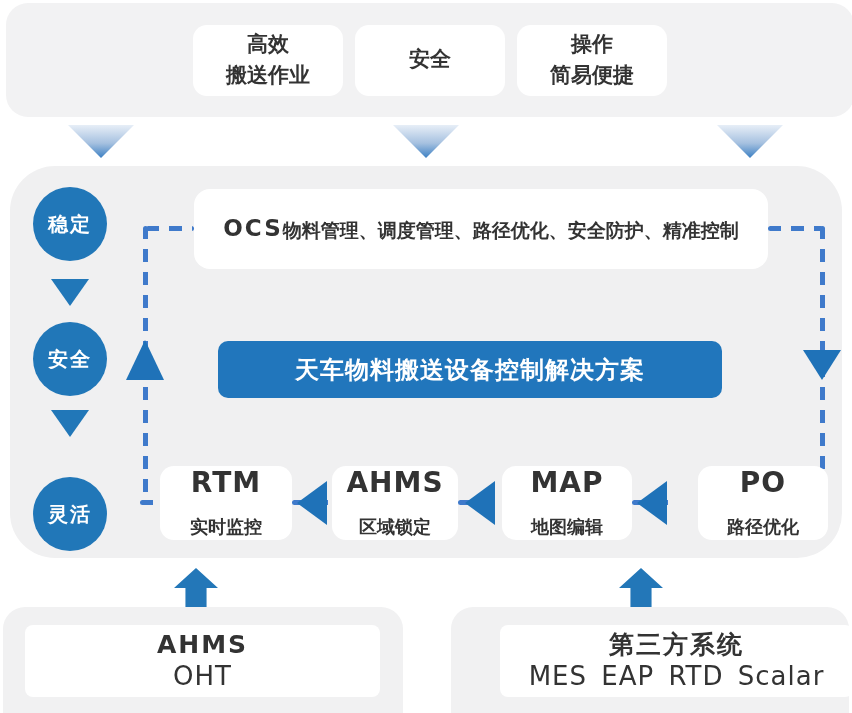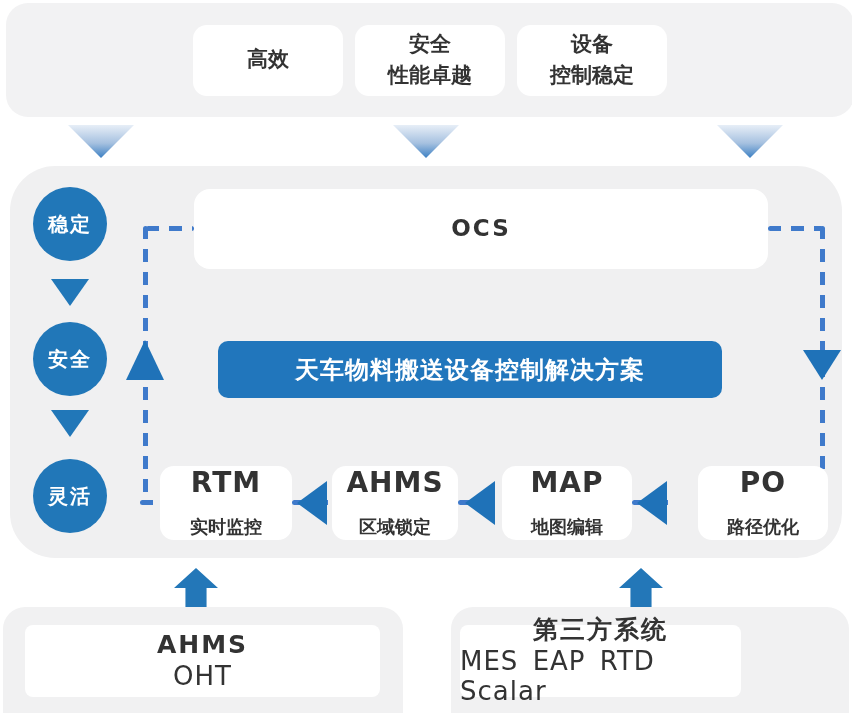--- a/index.html
+++ b/index.html
@@ -17,21 +17,21 @@
               clip-path:polygon(0 0,100% 0,50% 100%);}
   .ga1{left:68px}.ga2{left:393px}.ga3{left:717px}
 
   
   .main-panel{position:absolute;left:10px;top:166px;width:832px;height:392px;
               background:#f0f0f1;border-radius:45px;}
 
   .circle{position:absolute;left:33px;width:74px;height:74px;border-radius:50%;background:#2177b8;
           color:#fff;font-size:20px;font-weight:bold;display:flex;align-items:center;
           justify-content:center;letter-spacing:2px;}
-  .c1{top:187px}.c2{top:322px}.c3{top:459px}
+  .c1{top:187px}.c2{top:322px}.c3{top:477px}
   .circle-arrow{position:absolute;left:51px;width:38px;height:27px;background:#2177b8;
                 clip-path:polygon(0 0,100% 0,50% 100%);}
   .ca1{top:279px}.ca2{top:410px}
 
   .ocs-box{position:absolute;left:194px;top:189px;width:574px;height:80px;background:#fff;
            border-radius:16px;display:flex;flex-direction:row;align-items:center;
            justify-content:center;}
   .ocs-title{font-size:23px;font-weight:bold;letter-spacing:2px;line-height:1.2;}
   .ocs-sub{font-size:19px;font-weight:bold;margin-top:3px;}
 
@@ -70,43 +70,43 @@
           border-top:22px solid transparent;border-bottom:22px solid transparent;
           border-right:30px solid #1f72b8;}
   .tl1{left:297px}.tl2{left:465px}.tl3{left:637px}
 
   
   .bottom-panel{position:absolute;top:607px;height:106px;background:#f1f1f2;
                 border-radius:22px 22px 0 0;}
   .bp1{left:3px;width:400px}.bp2{left:451px;width:398px}
   .bottom-box{position:absolute;top:625px;height:72px;background:#ffffff;border-radius:8px;
               display:flex;flex-direction:column;align-items:center;justify-content:center;color:#333;}
-  .bb1{left:25px;width:355px}.bb2{left:460px;width:281px}
+  .bb1{left:25px;width:355px}.bb2{left:500px;width:353px}
   .bottom-box .bt{font-size:25px;font-weight:bold;letter-spacing:2px;line-height:1.15;}
   .bottom-box .bs{font-size:26px;font-weight:normal;margin-top:2px;word-spacing:5px;letter-spacing:1px;}
   .up-arrow{position:absolute;top:568px;width:44px;height:39px;background:#2377b8;
             clip-path:polygon(50% 0,100% 51%,74% 51%,74% 100%,26% 100%,26% 51%,0 51%);}
   .ua1{left:174px}.ua2{left:619px}
 </style>
 </head>
 <body>
 
 <div class="canvas">
 
   <div class="top-panel">
     <div class="feature-box">
       <span>高效</span>
+      <span>搬送作业</span>
     </div>
     <div class="feature-box">
       <span>安全</span>
-      <span>性能卓越</span>
     </div>
     <div class="feature-box">
-      <span>设备</span>
-      <span>控制稳定</span>
+      <span>操作</span>
+      <span>简易便捷</span>
     </div>
   </div>
 
   <div class="grad-arrow ga1"></div>
   <div class="grad-arrow ga2"></div>
   <div class="grad-arrow ga3"></div>
 
   <div class="main-panel"></div>
 
   <div class="circle c1">
@@ -116,20 +116,21 @@
   <div class="circle c2">
     <span>安全</span>
   </div>
   <div class="circle-arrow ca2"></div>
   <div class="circle c3">
     <span>灵活</span>
   </div>
 
   <div class="ocs-box">
     <div class="ocs-title">OCS</div>
+    <div class="ocs-sub">物料管理、调度管理、路径优化、安全防护、精准控制</div>
   </div>
 
   <div class="dash-h dl-top"></div>
   <div class="dash-v dl-vert"></div>
   <div class="dash-h dl-bot"></div>
   <div class="dash-h dr-top"></div>
   <div class="dash-v dr-vert"></div>
   <div class="dash-h dr-bot"></div>
   <div class="dash-h dg1"></div>
   <div class="dash-h dg2"></div>

